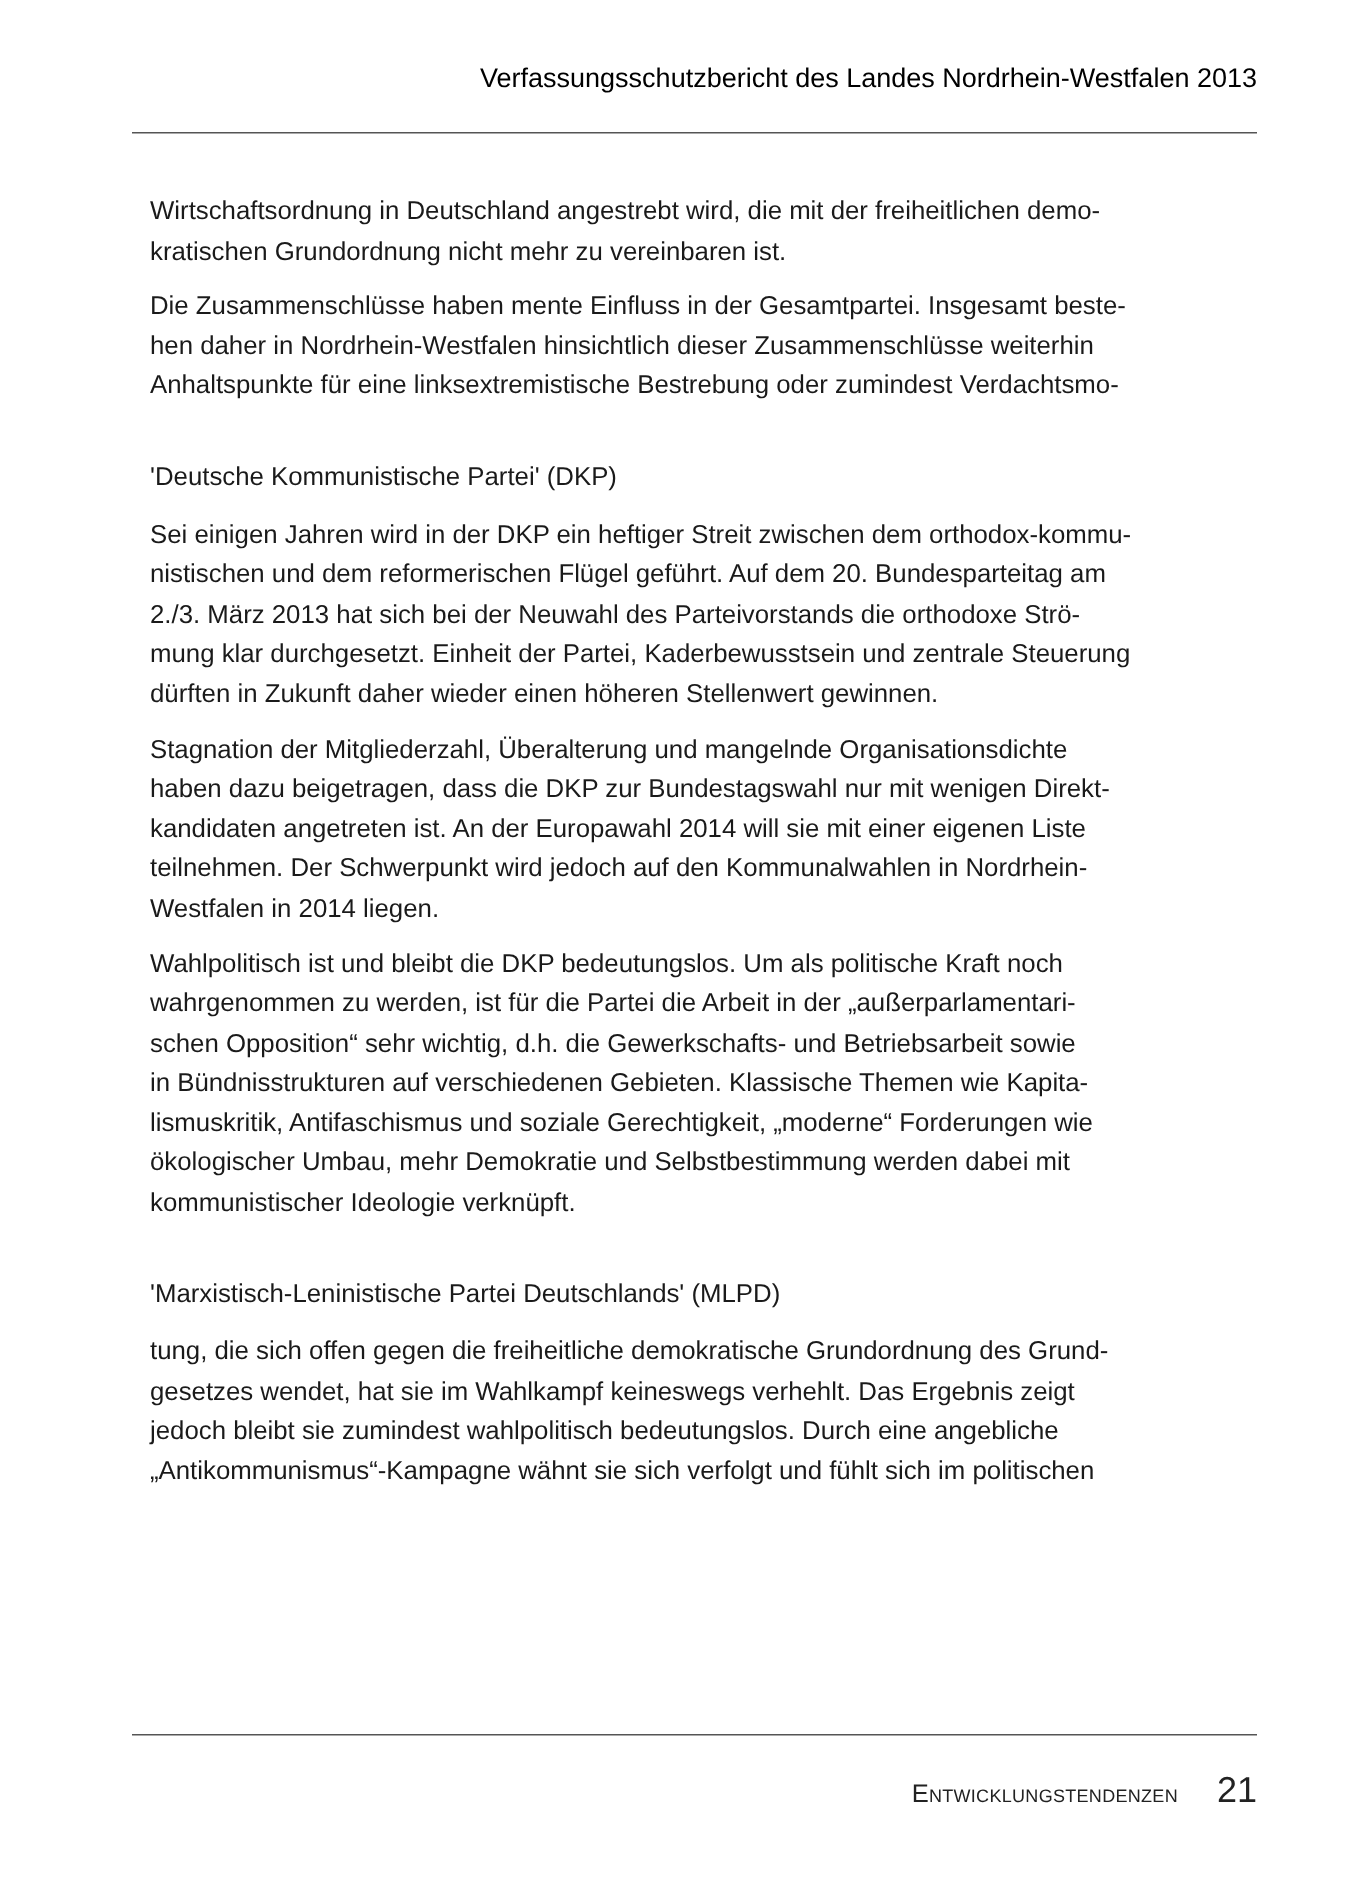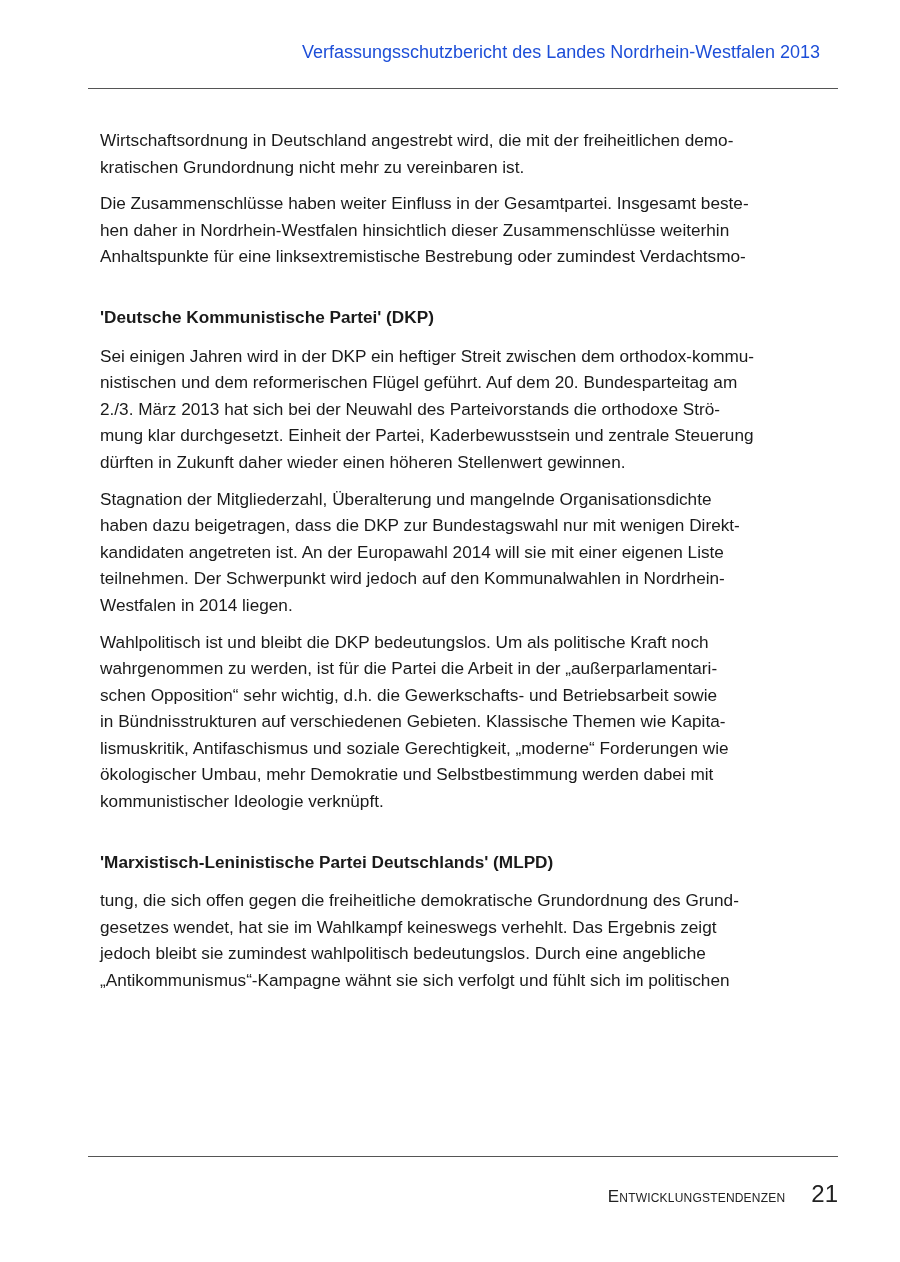--- a/index.html
+++ b/index.html
@@ -10,24 +10,24 @@
     body {
       width: 900px;
       height: 1262px;
       position: relative;
       overflow: hidden;
       font-family: "Liberation Sans", sans-serif;
       color: #1a1a1a;
     }
     .header-title {
       position: absolute;
-      right: 80px;
+      right: 62px;
       top: 42px;
       font-size: 18px;
-      color: #1d4ed8;
+      color: #000000;
       white-space: nowrap;
     }
     .rule {
       position: absolute;
       left: 88px;
       width: 750px;
       height: 1px;
       background: #555;
     }
     .rule.top { top: 88px; }
@@ -40,21 +40,21 @@
     }
     .para {
       font-size: 17.2px;
       line-height: 26.6px;
       margin: 0 0 10px 0;
       white-space: nowrap;
     }
     .para .line { display: block; }
     .heading {
       font-size: 17.2px;
-      font-weight: bold;
+      font-weight: normal;
       line-height: 26.6px;
       margin: 0 0 12px 0;
       white-space: nowrap;
     }
     .spacer-lg { height: 24px; }
     .footer {
       position: absolute;
       right: 62px;
       top: 1180px;
       font-size: 17px;
@@ -78,21 +78,21 @@
 <div class="rule top"></div>
 
 <div class="content">
 
   <p class="para">
     <span class="line">Wirtschaftsordnung in Deutschland angestrebt wird, die mit der freiheitlichen demo-</span>
     <span class="line">kratischen Grundordnung nicht mehr zu vereinbaren ist.</span>
   </p>
 
   <p class="para">
-    <span class="line">Die Zusammenschlüsse haben weiter Einfluss in der Gesamtpartei. Insgesamt beste-</span>
+    <span class="line">Die Zusammenschlüsse haben mente Einfluss in der Gesamtpartei. Insgesamt beste-</span>
     <span class="line">hen daher in Nordrhein-Westfalen hinsichtlich dieser Zusammenschlüsse weiterhin</span>
     <span class="line">Anhaltspunkte für eine linksextremistische Bestrebung oder zumindest Verdachtsmo-</span>
   </p>
 
   <div class="spacer-lg"></div>
 
   <h2 class="heading">'Deutsche Kommunistische Partei' (DKP)</h2>
 
   <p class="para">
     <span class="line">Sei einigen Jahren wird in der DKP ein heftiger Streit zwischen dem orthodox-kommu-</span>

